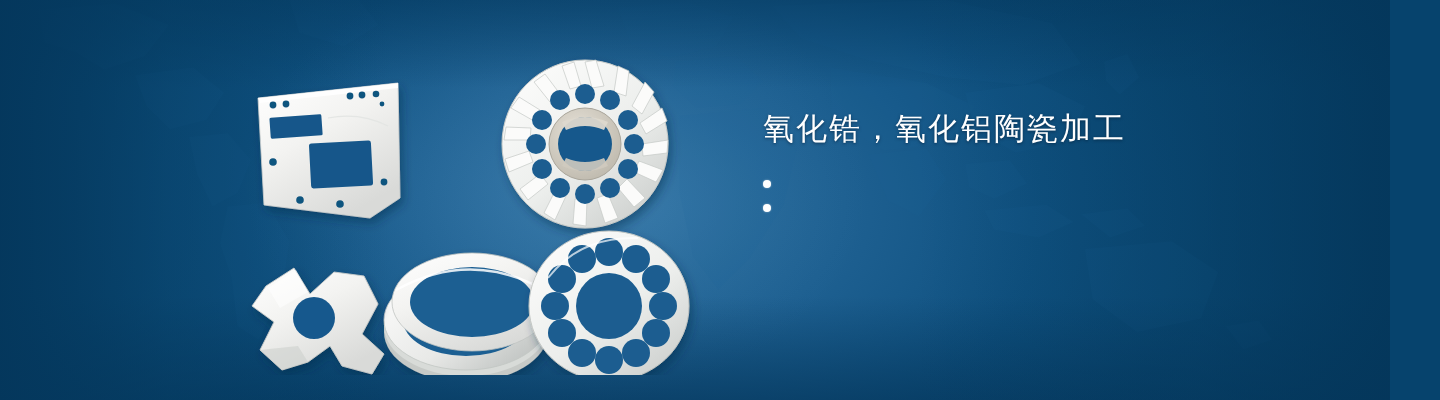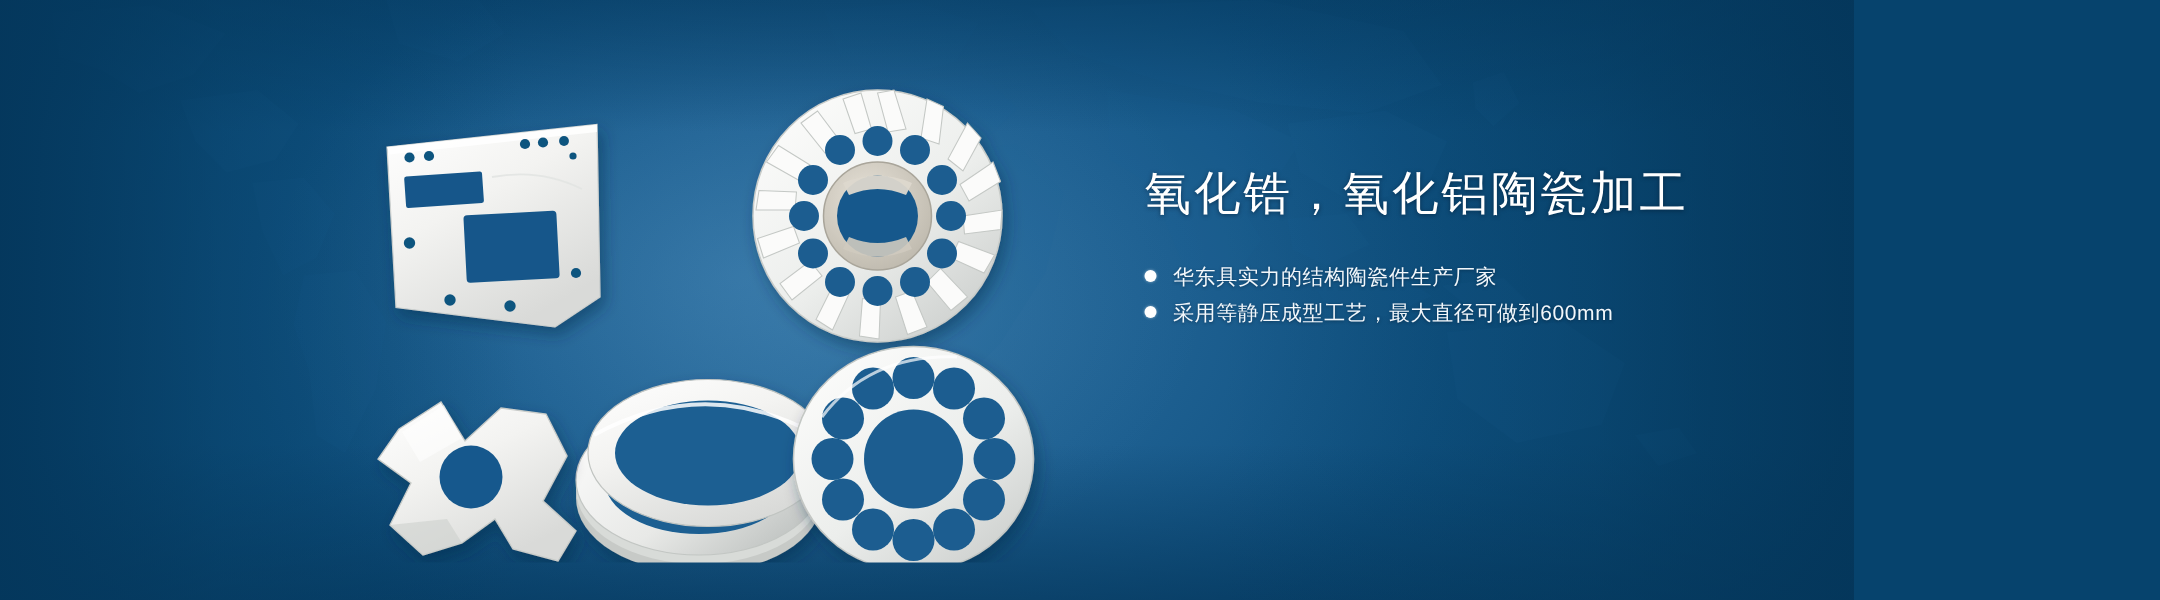--- a/index.html
+++ b/index.html
@@ -2,21 +2,21 @@
 <html><head>
 <meta charset="utf-8">
 <style>
   html, body {
     margin: 0;
     padding: 0;
     background: #06436d;
   }
   .banner {
     position: relative;
-    width: 1236px;
+    width: 1390px;
     height: 400px;
     overflow: hidden;
     font-family: "Liberation Sans", "DejaVu Sans", sans-serif;
     background: #074570;
   }
   
   .bg-base {
     position: absolute;
     inset: 0;
     background:
@@ -275,22 +275,20 @@
       </g>
     </svg>
   </div>
 
   <div class="copy">
     <h1 class="headline">氧化锆，氧化铝陶瓷加工</h1>
 
     <ul class="bullets">
       <li class="bullet">
         <span class="dot"></span>
-        <span class="bullet-text">华东具实力的结构陶瓷件生产厂家</span>
       </li>
       <li class="bullet">
         <span class="dot"></span>
-        <span class="bullet-text">采用等静压成型工艺，最大直径可做到600mm</span>
       </li>
     </ul>
   </div>
 
 </div>
 
 </body></html>

